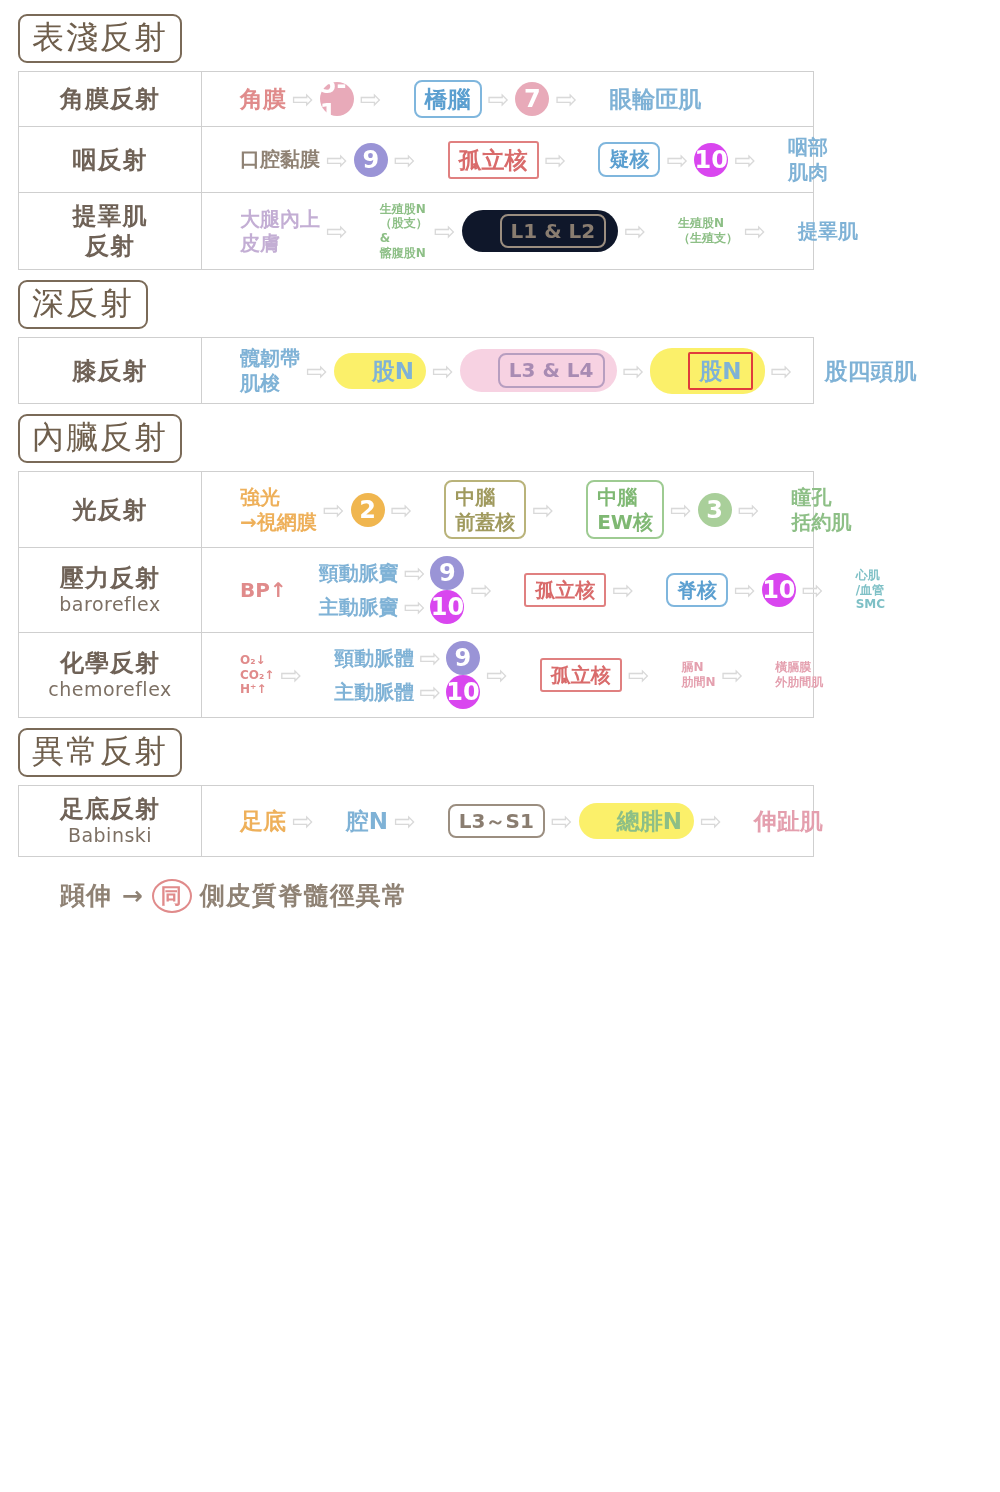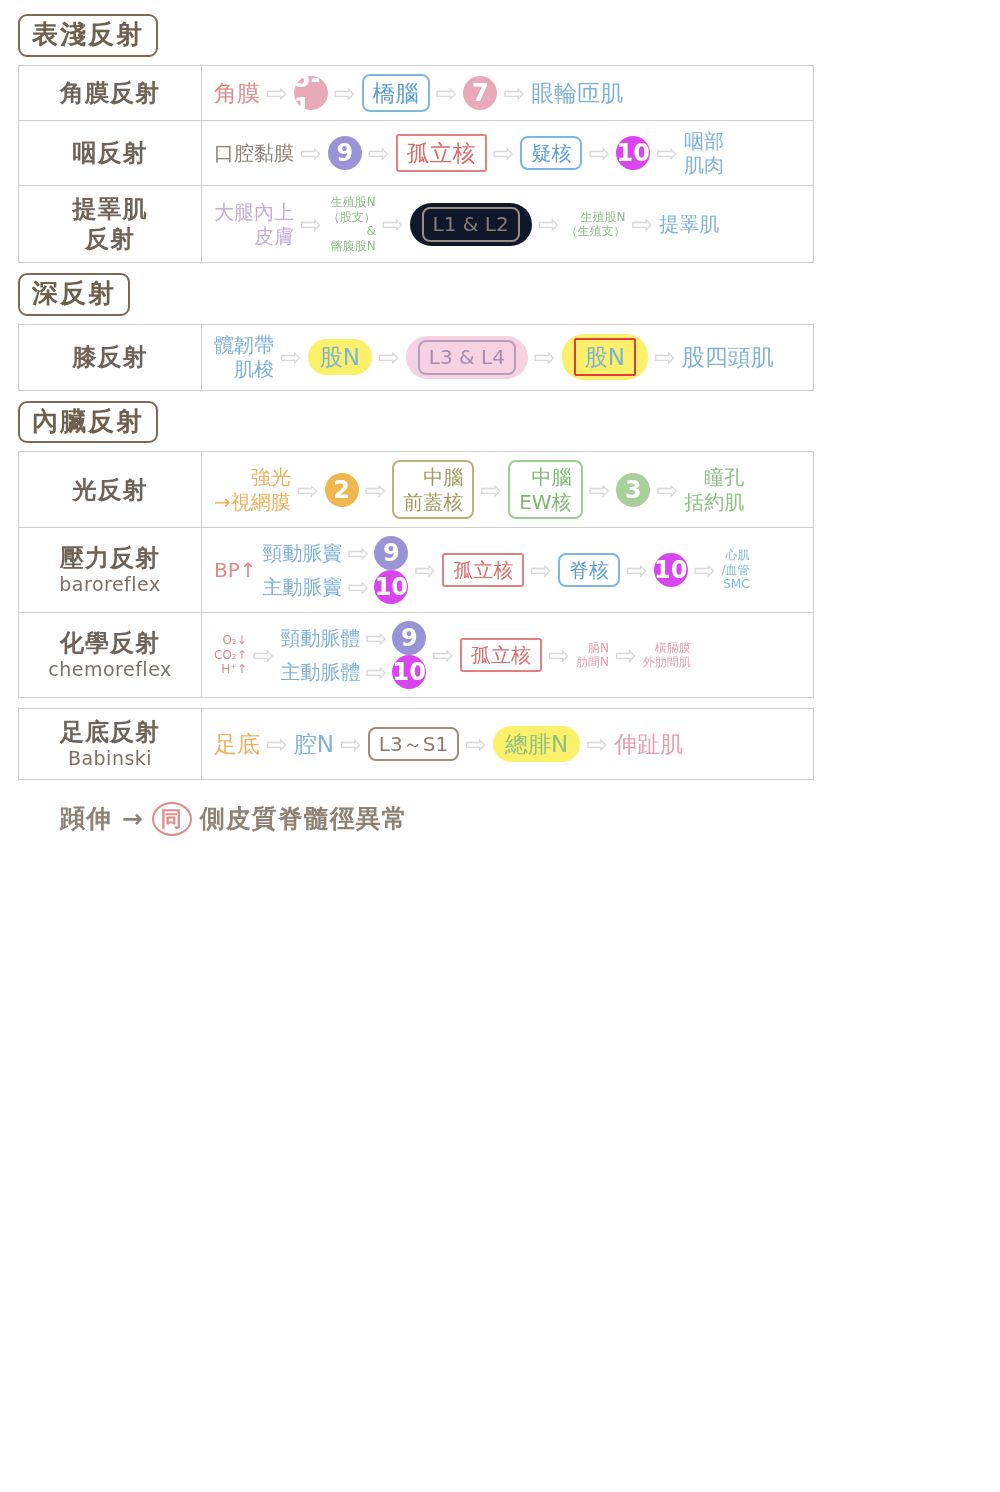--- a/index.html
+++ b/index.html
@@ -6,22 +6,22 @@
   body{width:1000px;height:1492px;font-family:"DejaVu Sans",sans-serif;position:relative;overflow:hidden;}
   .page{width:1000px;height:1492px;padding:0;box-sizing:border-box;}
 
   
   .sec-head{
     display:inline-block;
     border:2.5px solid #7a6a58;
     border-radius:9px;
     padding:4px 12px 6px 12px;
     color:#6f5f4d;
-    font-size:26px;
-    font-weight:bold;
+    font-size:32px;
+    font-weight:normal;
     letter-spacing:2px;
     line-height:1.1;
     margin:0 0 8px 18px;
   }
   .sec-wrap{margin-top:10px;}
   .sec-wrap:first-child{margin-top:14px;}
 
   table.grid{
     width:796px;
     margin:0 18px;
@@ -54,25 +54,26 @@
   .flow{
     display:flex;
     align-items:center;
     justify-content:flex-start;
     flex-wrap:nowrap;
     gap:6px;
     padding-left:6px;
   }
   .node{
     font-size:23px;
-    font-weight:normal;
+    font-weight:bold;
     line-height:1.22;
     white-space:nowrap;
-    text-align:right;
+    text-align:left;
     position:relative;
+    margin-left:26px;
   }
   .node.sm{font-size:20px;}
   .node.xs{font-size:12px;}
   .node .l2{display:block;}
 
   .arrow{
     color:#d9d9d9;
     font-size:26px;
     flex:0 0 auto;
     line-height:1;
@@ -377,20 +378,21 @@
               <span class="l2">外肋間肌</span>
             </span>
           </div>
         </td>
       </tr>
     </tbody>
       </table>
   </div>
 
   <div class="sec-wrap">
+    <div class="sec-head">異常反射</div>
     <table class="grid">
       <tbody>
           <tr>
         <td class="rowlabel">
           <span>足底反射</span>
           <span class="sub">Babinski</span>
         </td>
         <td>
           <div class="flow">
             <span class="node c-orange">足底</span>

